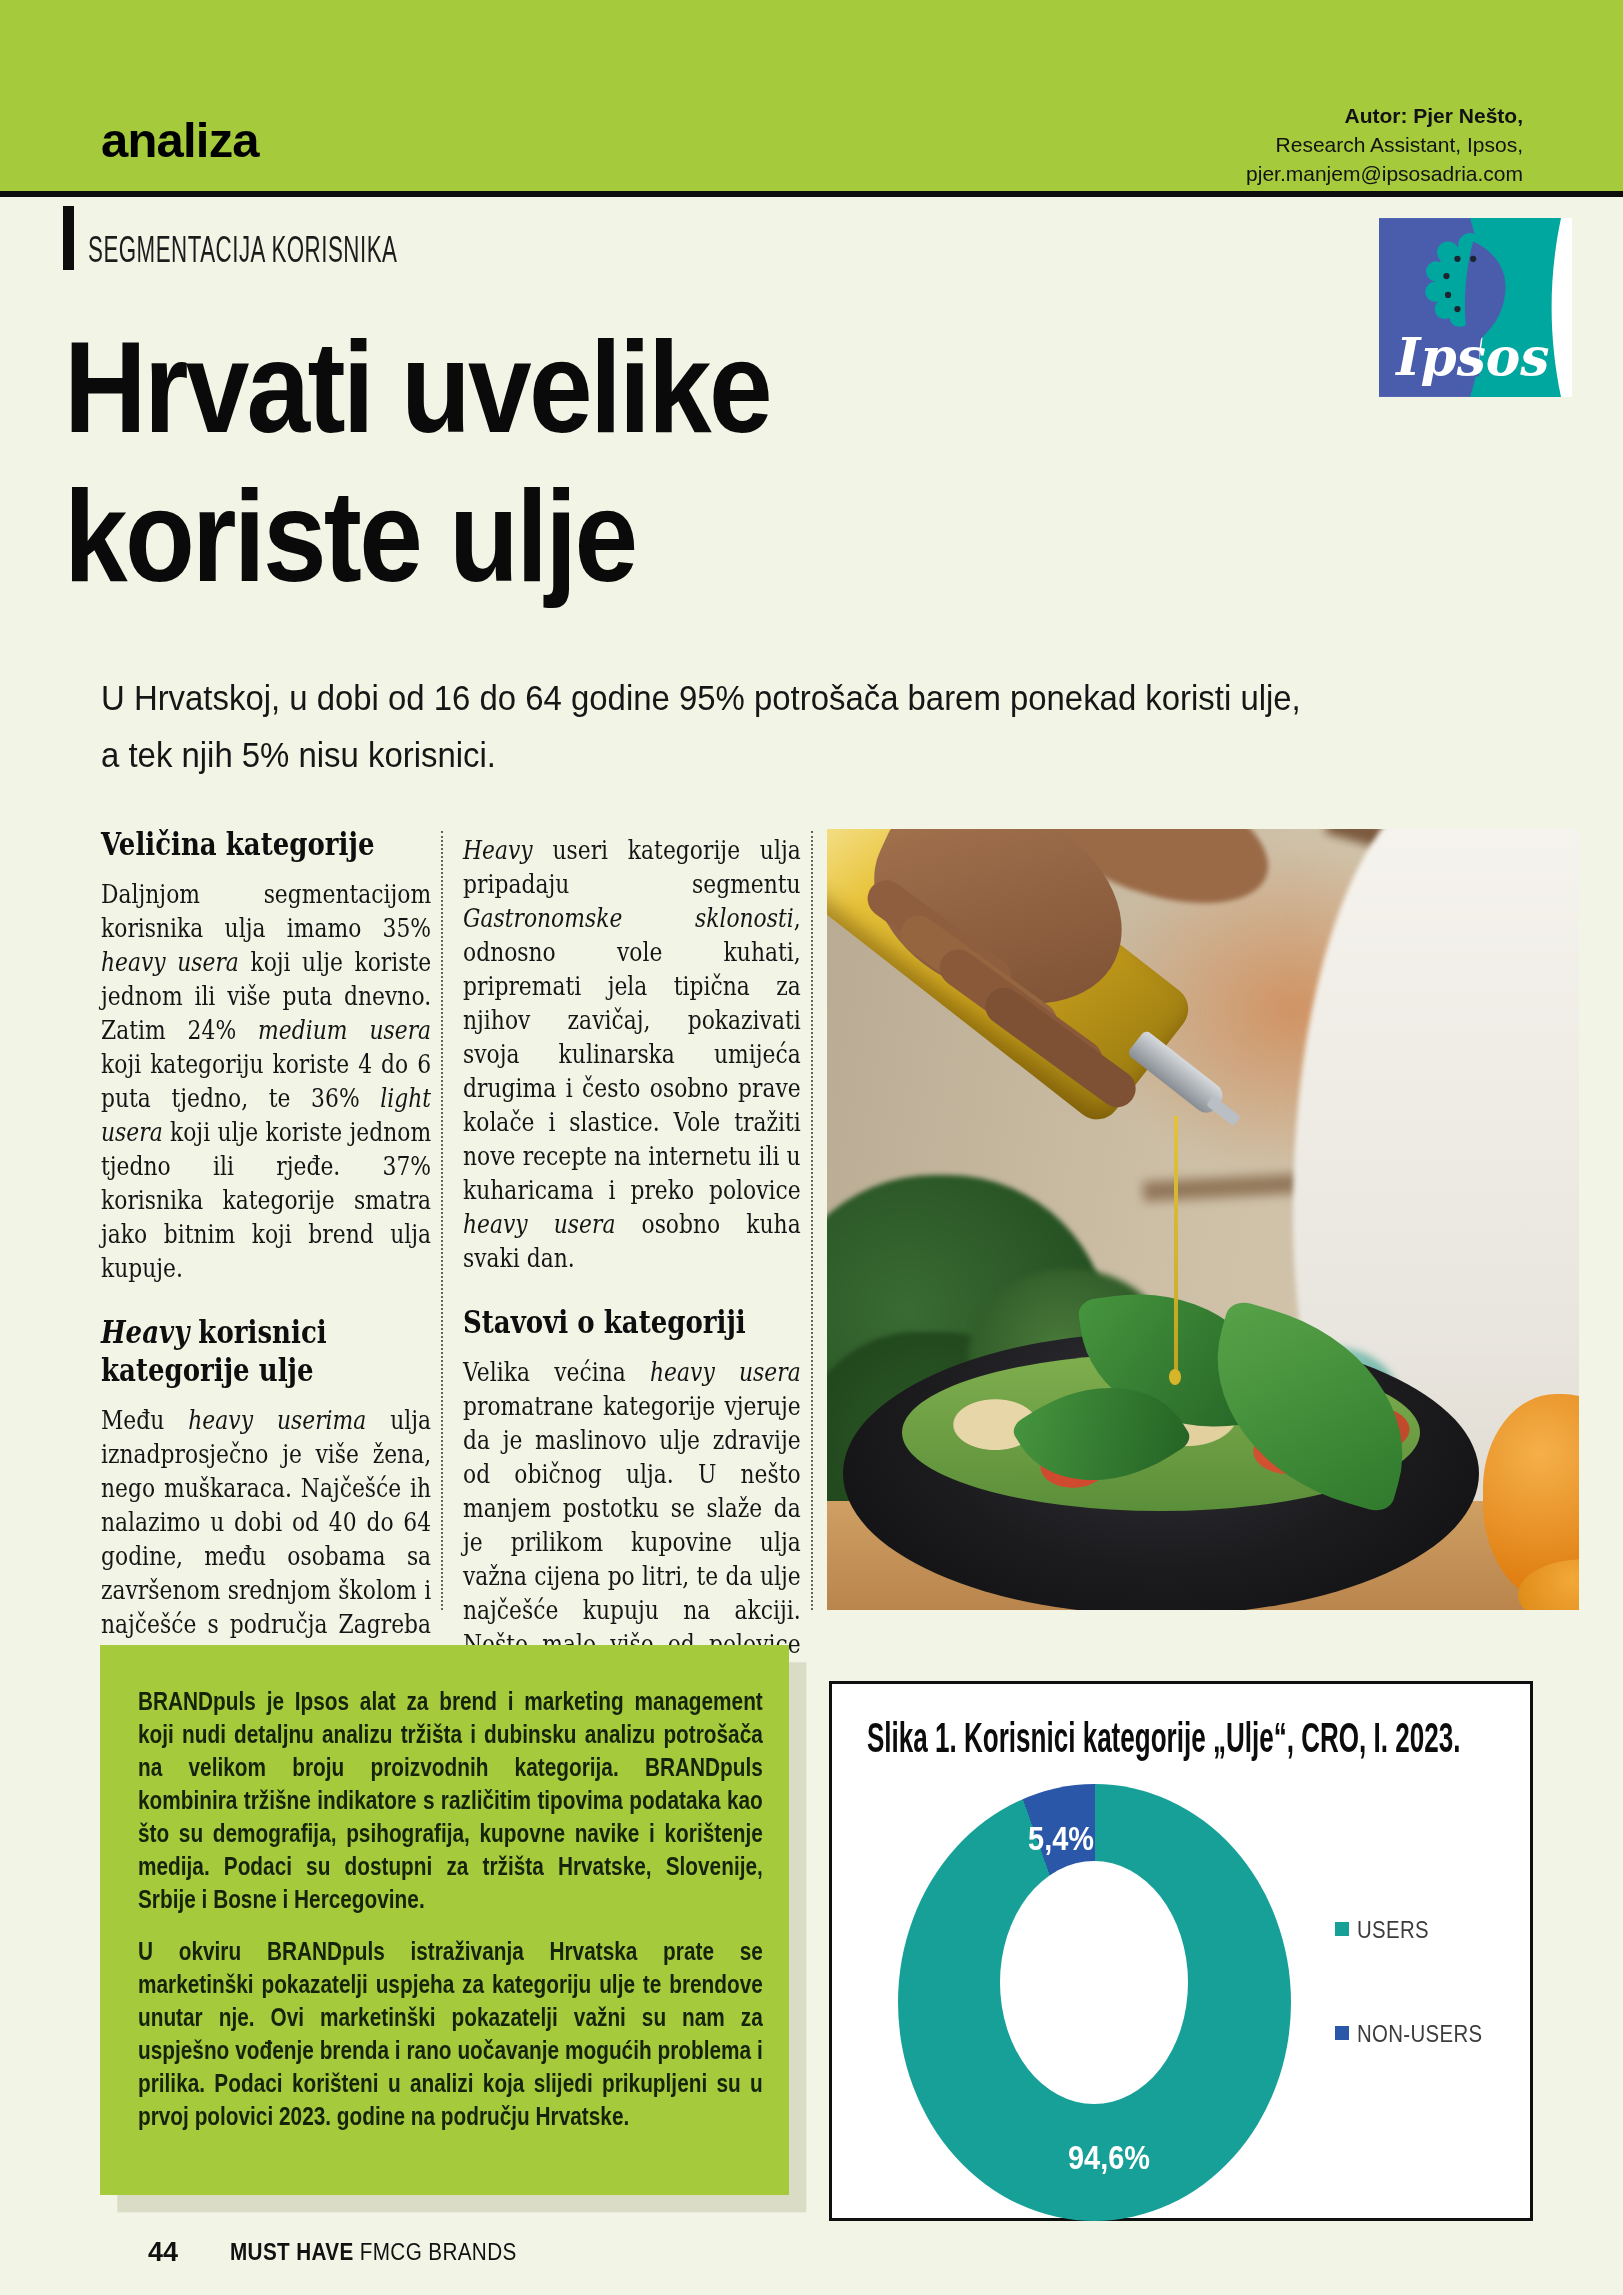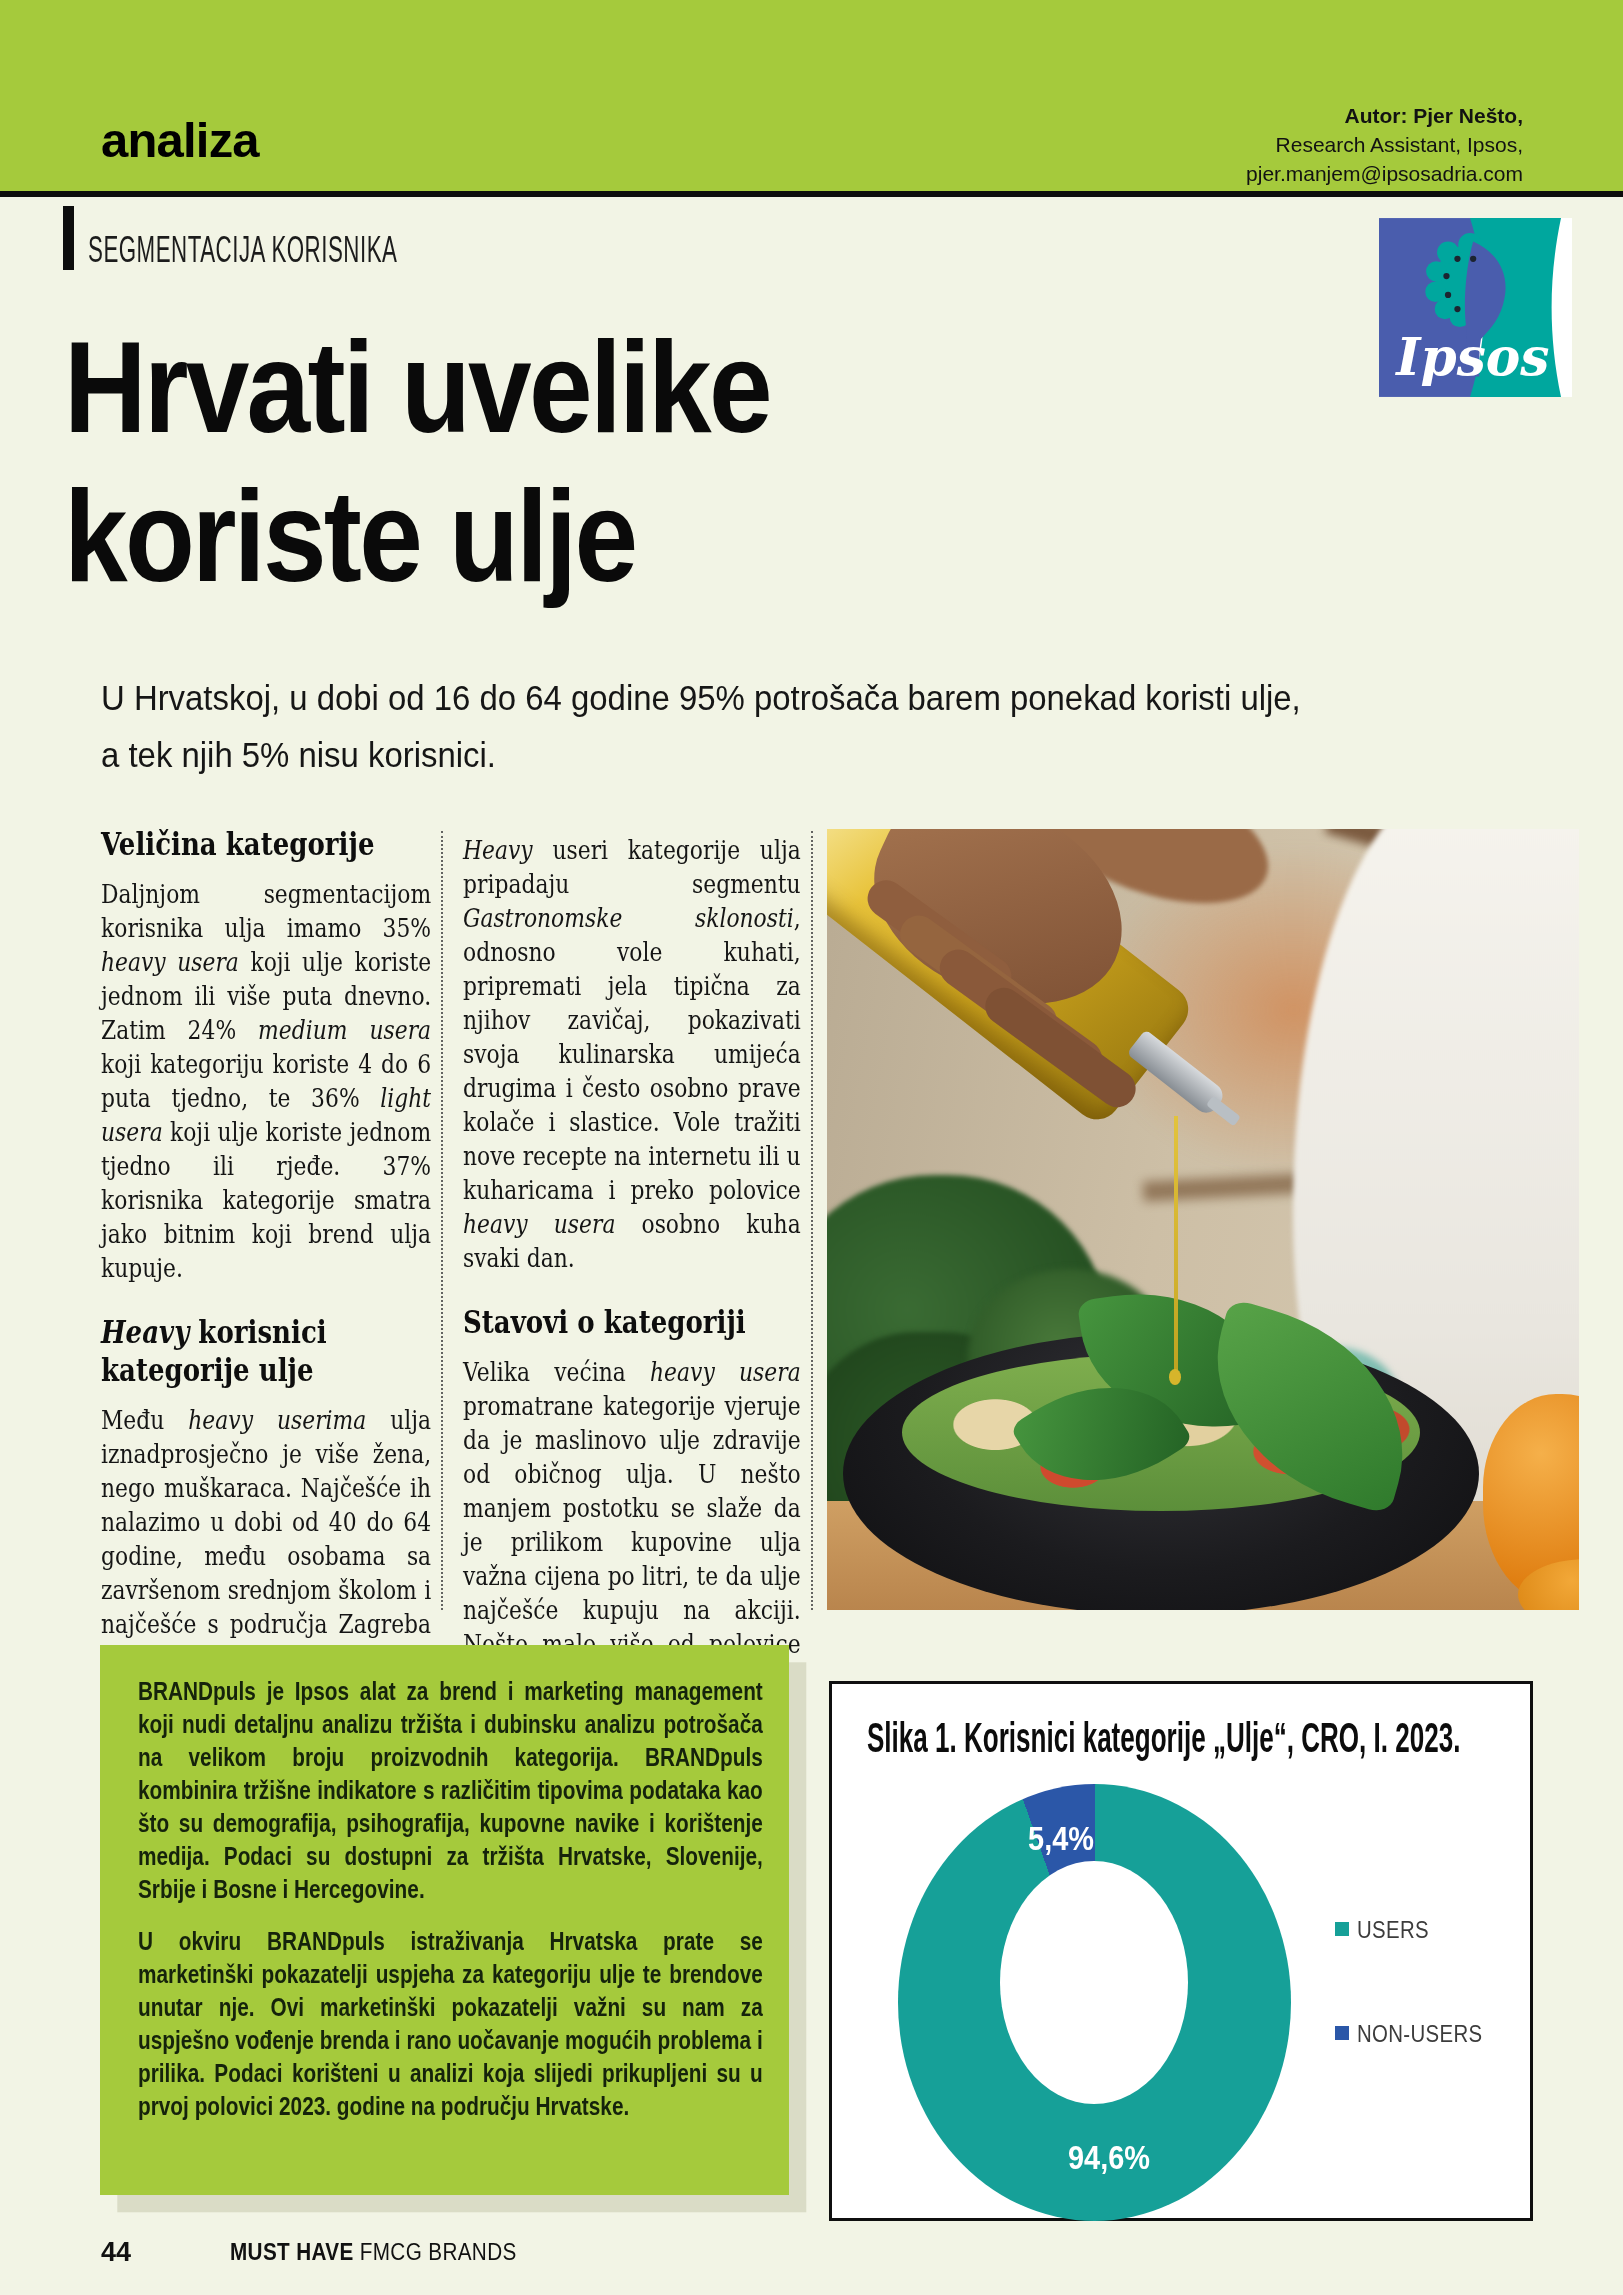--- a/index.html
+++ b/index.html
@@ -106,21 +106,21 @@
   .ph-finger.f1 { left:27.5px;  top:90px; width:169px; background:#8f5e3e; }
   .ph-finger.f2 { left:59px;  top:130px; width:185px; background:#95653f; }
   .ph-finger.f3 { left:98px; top:166px; width:192px; background:#8a593a; }
   .ph-finger.f4 { left:145px; top:200px; width:177px; background:#7f5134; }
   .ph-stream { left:347px; top:287px; width:3.9px; height:259px;
     background:linear-gradient(#e3c337,#c7a51f); opacity:.95; }
   .ph-drop { left:342px; top:540px; width:11.8px; height:15.7px; border-radius:50%; background:#d6b52b; }
   
   .infobox { position:absolute; left:100px; top:1645px; width:689px; height:550px;
     background:var(--accent,#a5ca3c); box-shadow:17.3px 17.3px 0 #dadcc6;
-    padding:30px 0 0 38px; overflow:hidden; }
+    padding:40px 0 0 38px; overflow:hidden; }
   .infobox .txt { width:781px; transform:scaleX(.8); transform-origin:left top;
     font-size:26px; line-height:33px; font-weight:700; color:#15230b; text-align:justify; }
   .infobox .txt p.mt { margin-top:19px; }
   
   .chartbox { position:absolute; left:829px; top:1661px; width:704px; height:540px;
     background:#ffffff; border:3.9px solid #0f0f0f;margin-top:20px; }
   .chart-title { position:absolute; left:35px; top:30px; font-size:42px; font-weight:700;
     white-space:nowrap; transform:scaleX(.62); transform-origin:left top; color:#0c0c0c; }
   .donut { position:absolute; left:66px; top:100px; width:393px; height:437px; border-radius:50%; }
   .hole { position:absolute; left:168px; top:177px; width:188px; height:243px;
@@ -130,21 +130,21 @@
   .sl-small { left:162px; top:135px; }
   .sl-big   { left:210px; top:454px; }
   .legend { position:absolute; left:503px; top:232px; }
   .legend-item { position:absolute; left:0; white-space:nowrap; }
   .legend-item.li1 { top:0; } .legend-item.li2 { top:104px; }
   .swatch { display:inline-block; width:14px; height:14px; margin-right:7.9px; vertical-align:1.6px; }
   .legend-label { display:inline-block; font-size:24px; color:#3c3c3c; letter-spacing:0.4px;
     transform:scaleX(.85); transform-origin:left center; }
   
   .footer { position:absolute; left:101px; top:2237px; font-size:23px; }
-  .pageno { font-weight:700; font-size:27px; }
+  .pageno { font-weight:700; font-size:27px;margin-left:47px; }
   .mag { position:absolute; left:129px; top:1.6px; white-space:nowrap; letter-spacing:0.4px;
     transform:scaleX(.9); transform-origin:left top; }
   .mag .b { font-weight:700; }
 </style>
 </head>
 <body>
 
 <div class="page">
 
   <div class="band">

